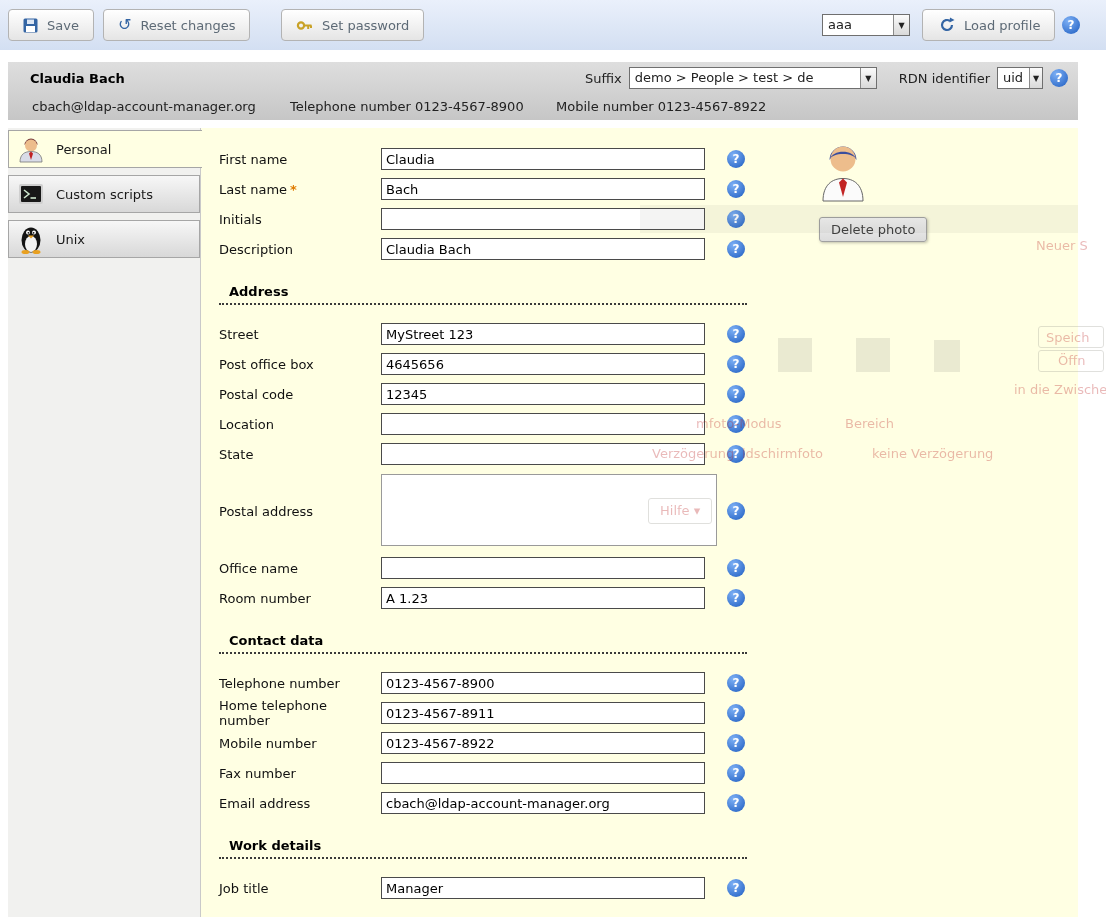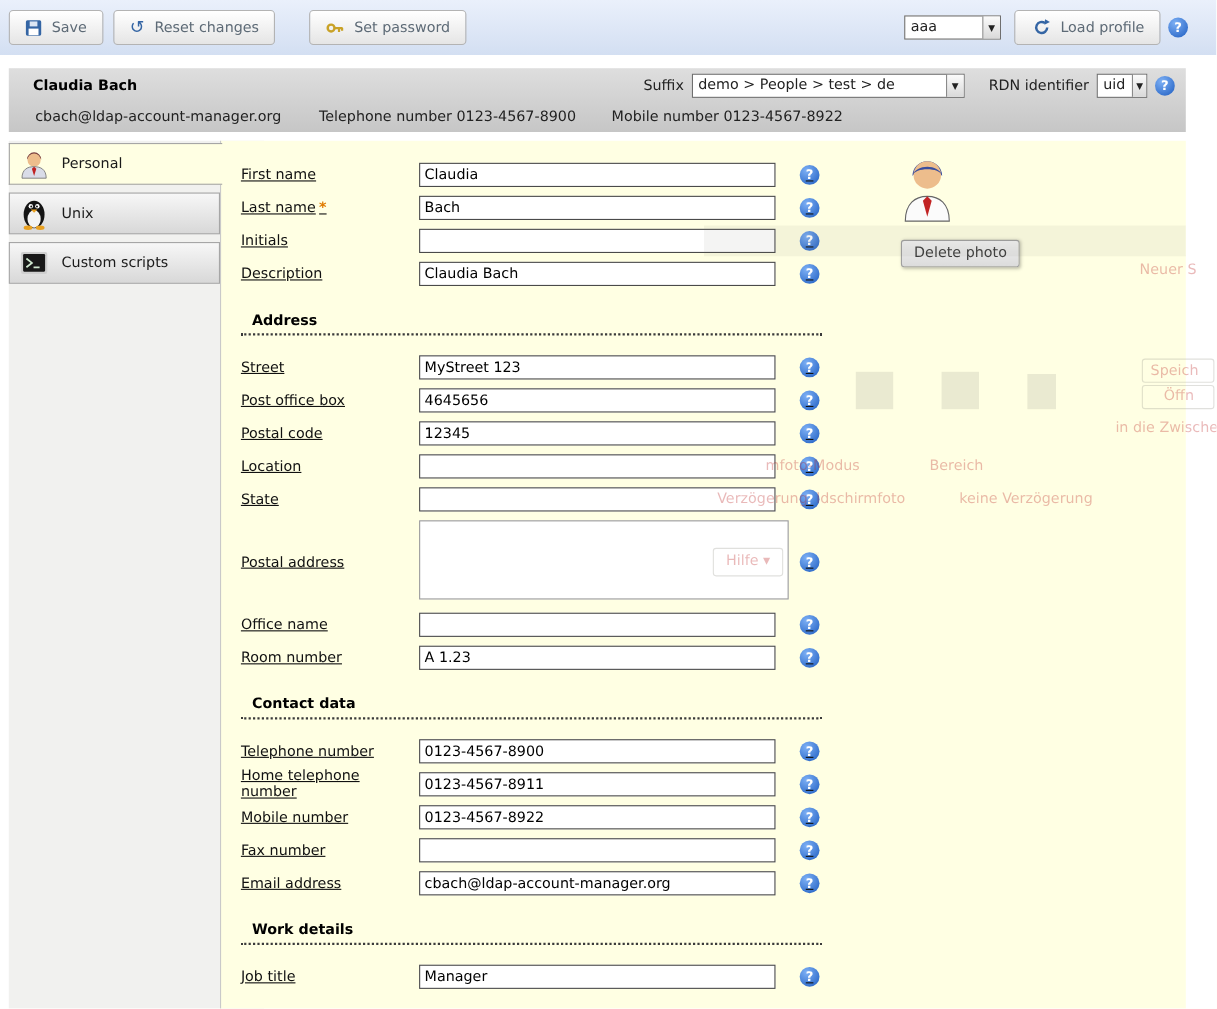--- a/index.html
+++ b/index.html
@@ -44,21 +44,21 @@
   .sidebar { position:absolute; left:8px; top:128px; width:232px; height:789px; background:#f1f1ef; }
   .tab { position:relative; width:192px; height:38px; margin-bottom:7px;
          background:linear-gradient(#f7f7f7,#d8d8d8); border:1px solid #a6a6a6;
          display:flex; align-items:center; gap:12px; padding-left:9px; cursor:pointer; color:#1a1a1a; }
   .tab.active { width:194px; background:#ffffe3; border-right:none; z-index:3; }
 
   
   .content { position:absolute; left:200px; top:128px; width:878px; height:789px;
              background:#ffffe3; border-left:1px solid #c9c9c9; padding-top:16px; }
   .row { display:grid; grid-template-columns:162px 324px 44px; align-items:center;
-         height:30px; margin-left:18px;text-decoration:underline; }
+         height:30px; margin-left:18px; }
   .row.tall { height:84px; }
   .row label { color:#111; }
   .row input { width:324px; height:22px; border:1px solid #4a4a4a; background:#fff;
                font:13px "DejaVu Sans","Liberation Sans",sans-serif; padding:0 4px; }
   .row textarea { width:336px; height:72px; border:1px solid #9a9a9a; background:#fff;
                   font:13px "DejaVu Sans","Liberation Sans",sans-serif; resize:none; }
   .row .hcell { display:flex; justify-content:flex-start; padding-left:22px; }
   .req { color:#e07b00; font-weight:bold; margin-left:3px; }
   .section-h { font-weight:bold; color:#000; width:528px; margin:16px 0 14px 18px;
                padding:4px 0 4px 10px; border-bottom:2px dotted #3a3a3a; }
@@ -143,41 +143,41 @@
     <div class="tab active">
       <svg width="26" height="28" viewBox="0 0 26 28">
         <path d="M6.5 10 A6.5 6.5 0 0 1 19.5 10 C16.5 6.5 9.5 6.5 6.5 10 Z" fill="#7a4040"></path>
         <circle cx="13" cy="10.5" r="6" fill="#edbd8c"></circle>
         <path d="M2 27 C2 19 7 16.5 13 16.5 C19 16.5 24 19 24 27 Z" fill="#d9dce8" stroke="#777" stroke-width="0.8"></path>
         <polygon points="13,16.5 11,18.5 13,25 15,18.5" fill="#c02222"></polygon>
       </svg>
       <span>Personal</span>
     </div>
     <div class="tab">
+      <svg width="26" height="22" viewBox="0 0 26 22">
+        <rect x="1" y="1" width="24" height="20" rx="2" fill="#cfcfcf"></rect>
+        <rect x="3" y="3" width="20" height="16" rx="1" fill="#181818"></rect>
+        <path d="M6 7 L11 11 L6 15" stroke="#cfe8cf" stroke-width="1.6" fill="none"></path>
+        <path d="M12.5 15 H18" stroke="#cfe8cf" stroke-width="1.6"></path>
+      </svg>
+      <span>Custom scripts</span>
+    </div>
+    <div class="tab">
       <svg width="26" height="30" viewBox="0 0 26 30">
         <ellipse cx="13" cy="16" rx="9.5" ry="12.5" fill="#141414"></ellipse>
         <ellipse cx="13" cy="20" rx="6" ry="8" fill="#f3f3f3"></ellipse>
         <circle cx="10" cy="8.5" r="2" fill="#fff"></circle>
           <circle cx="16" cy="8.5" r="2" fill="#fff"></circle>
         <circle cx="10.4" cy="8.8" r="0.9" fill="#111"></circle>
           <circle cx="15.6" cy="8.8" r="0.9" fill="#111"></circle>
         <polygon points="10,11.5 16,11.5 13,14.5" fill="#e8a020"></polygon>
         <ellipse cx="7.5" cy="28" rx="4" ry="2" fill="#e8a020"></ellipse>
         <ellipse cx="18.5" cy="28" rx="4" ry="2" fill="#e8a020"></ellipse>
       </svg>
       <span>Unix</span>
-    </div>
-    <div class="tab">
-      <svg width="26" height="22" viewBox="0 0 26 22">
-        <rect x="1" y="1" width="24" height="20" rx="2" fill="#cfcfcf"></rect>
-        <rect x="3" y="3" width="20" height="16" rx="1" fill="#181818"></rect>
-        <path d="M6 7 L11 11 L6 15" stroke="#cfe8cf" stroke-width="1.6" fill="none"></path>
-        <path d="M12.5 15 H18" stroke="#cfe8cf" stroke-width="1.6"></path>
-      </svg>
-      <span>Custom scripts</span>
     </div>
   </div>
 
   <div class="content">
 
     <div class="row">
       <label>First name</label>
       <span><input value="Claudia" style=""></span>
       <span class="hcell">
           <span class="helpic">?</span>

